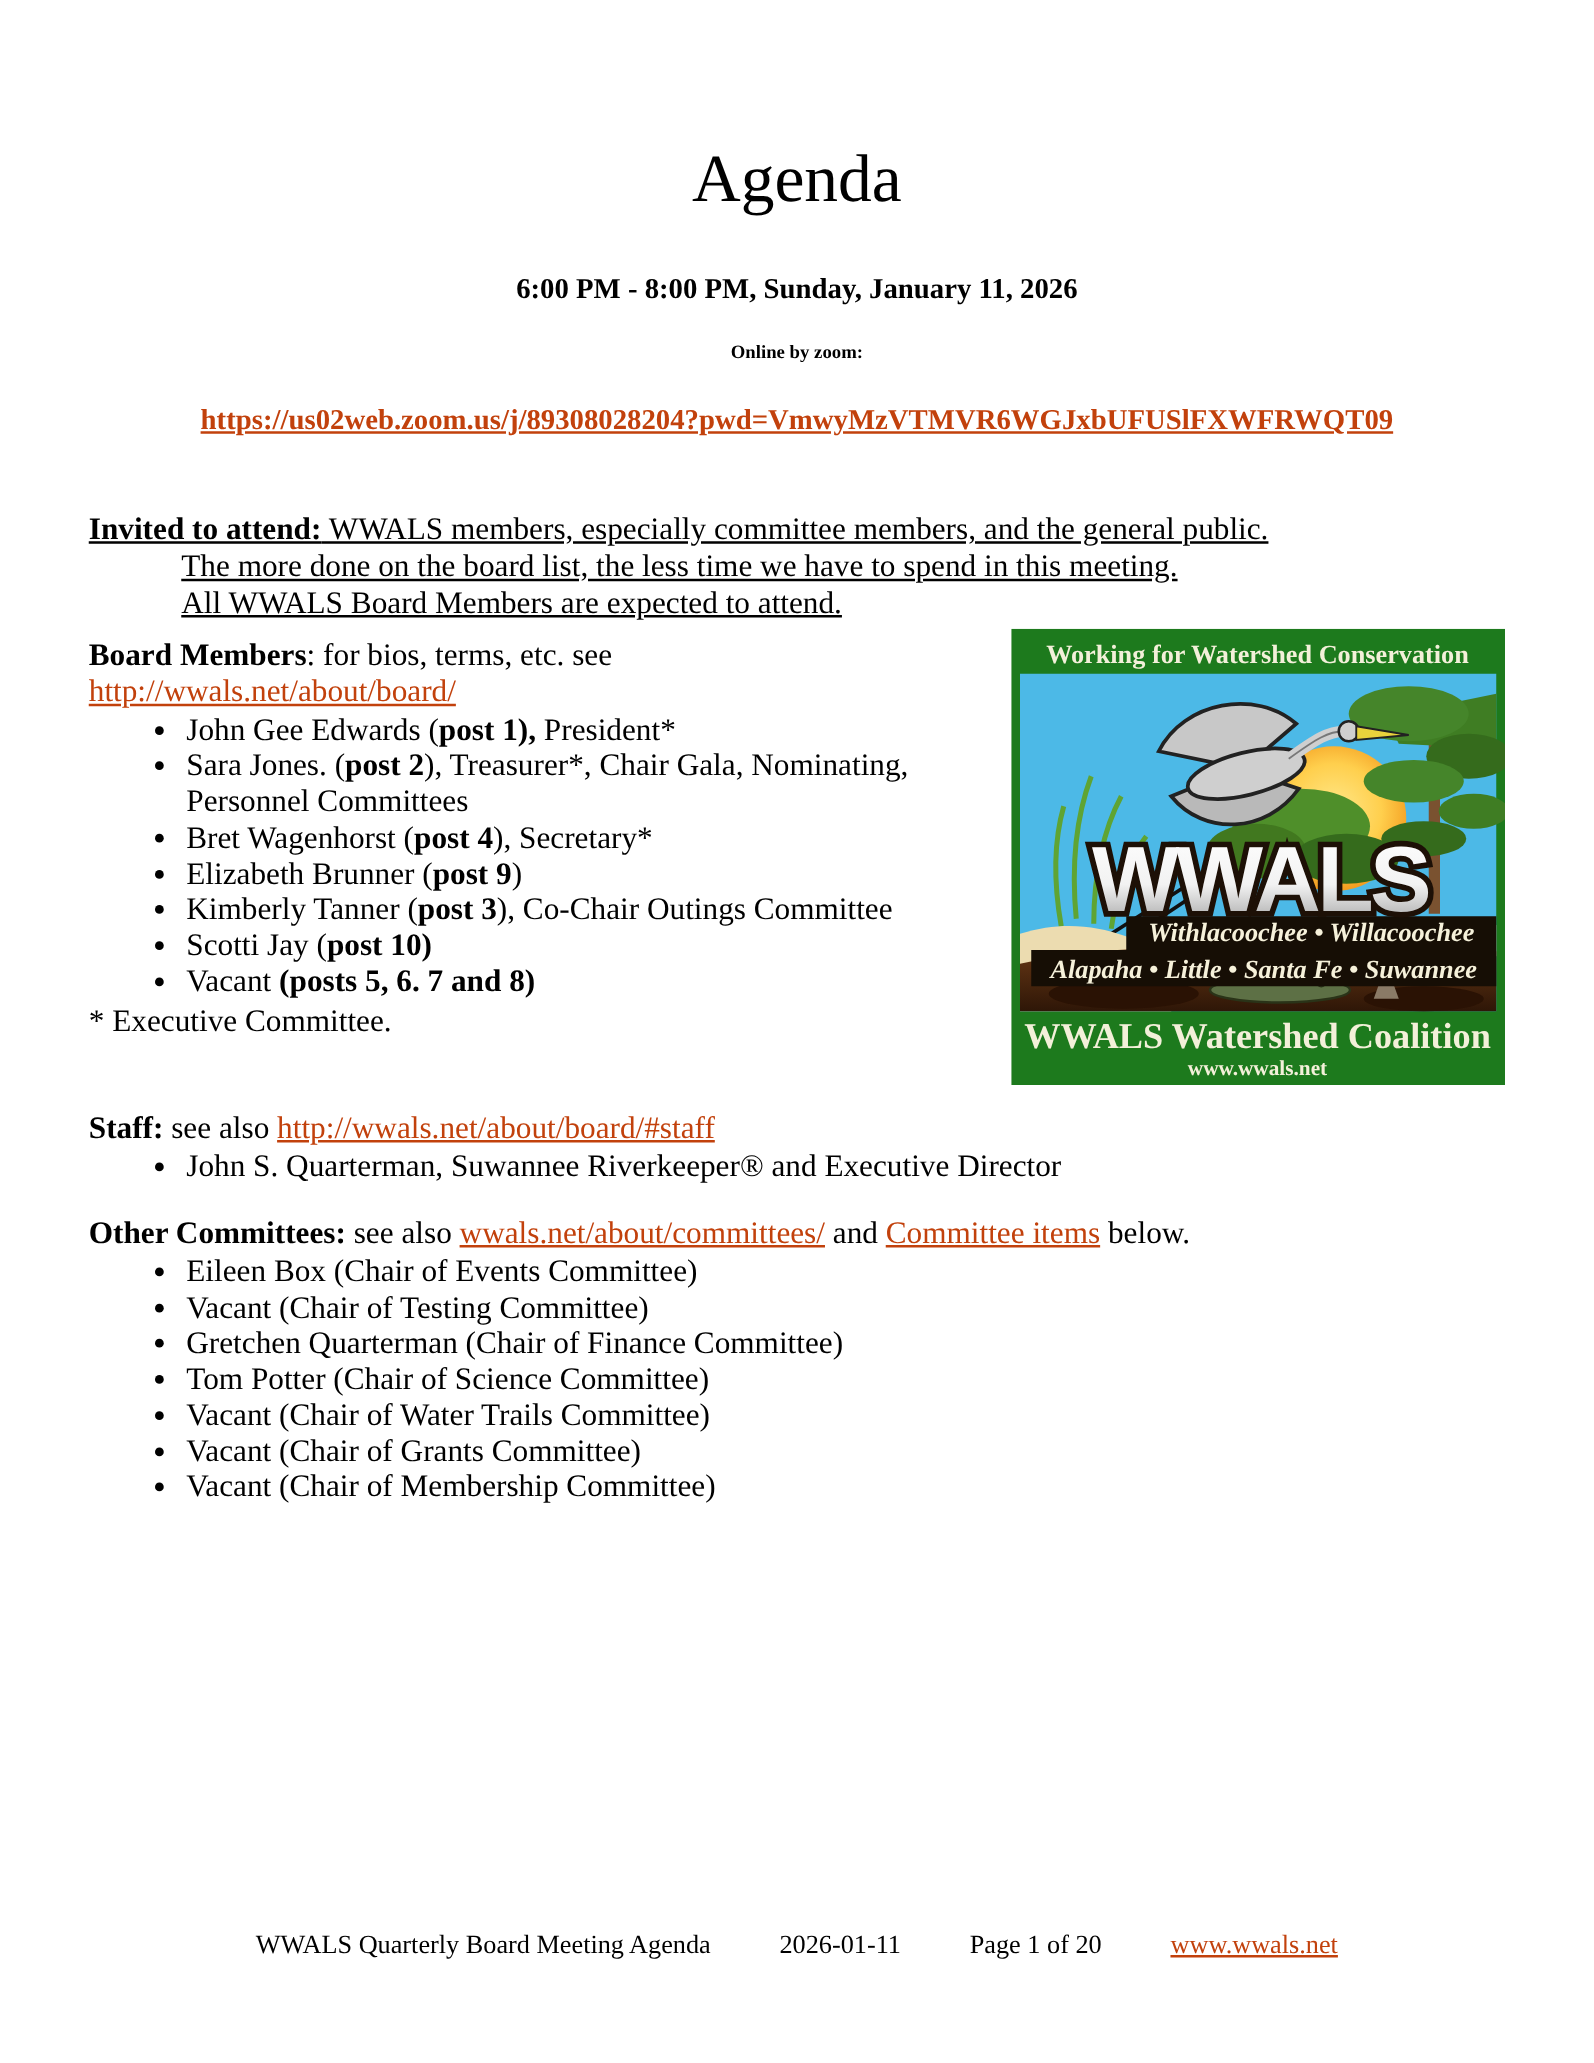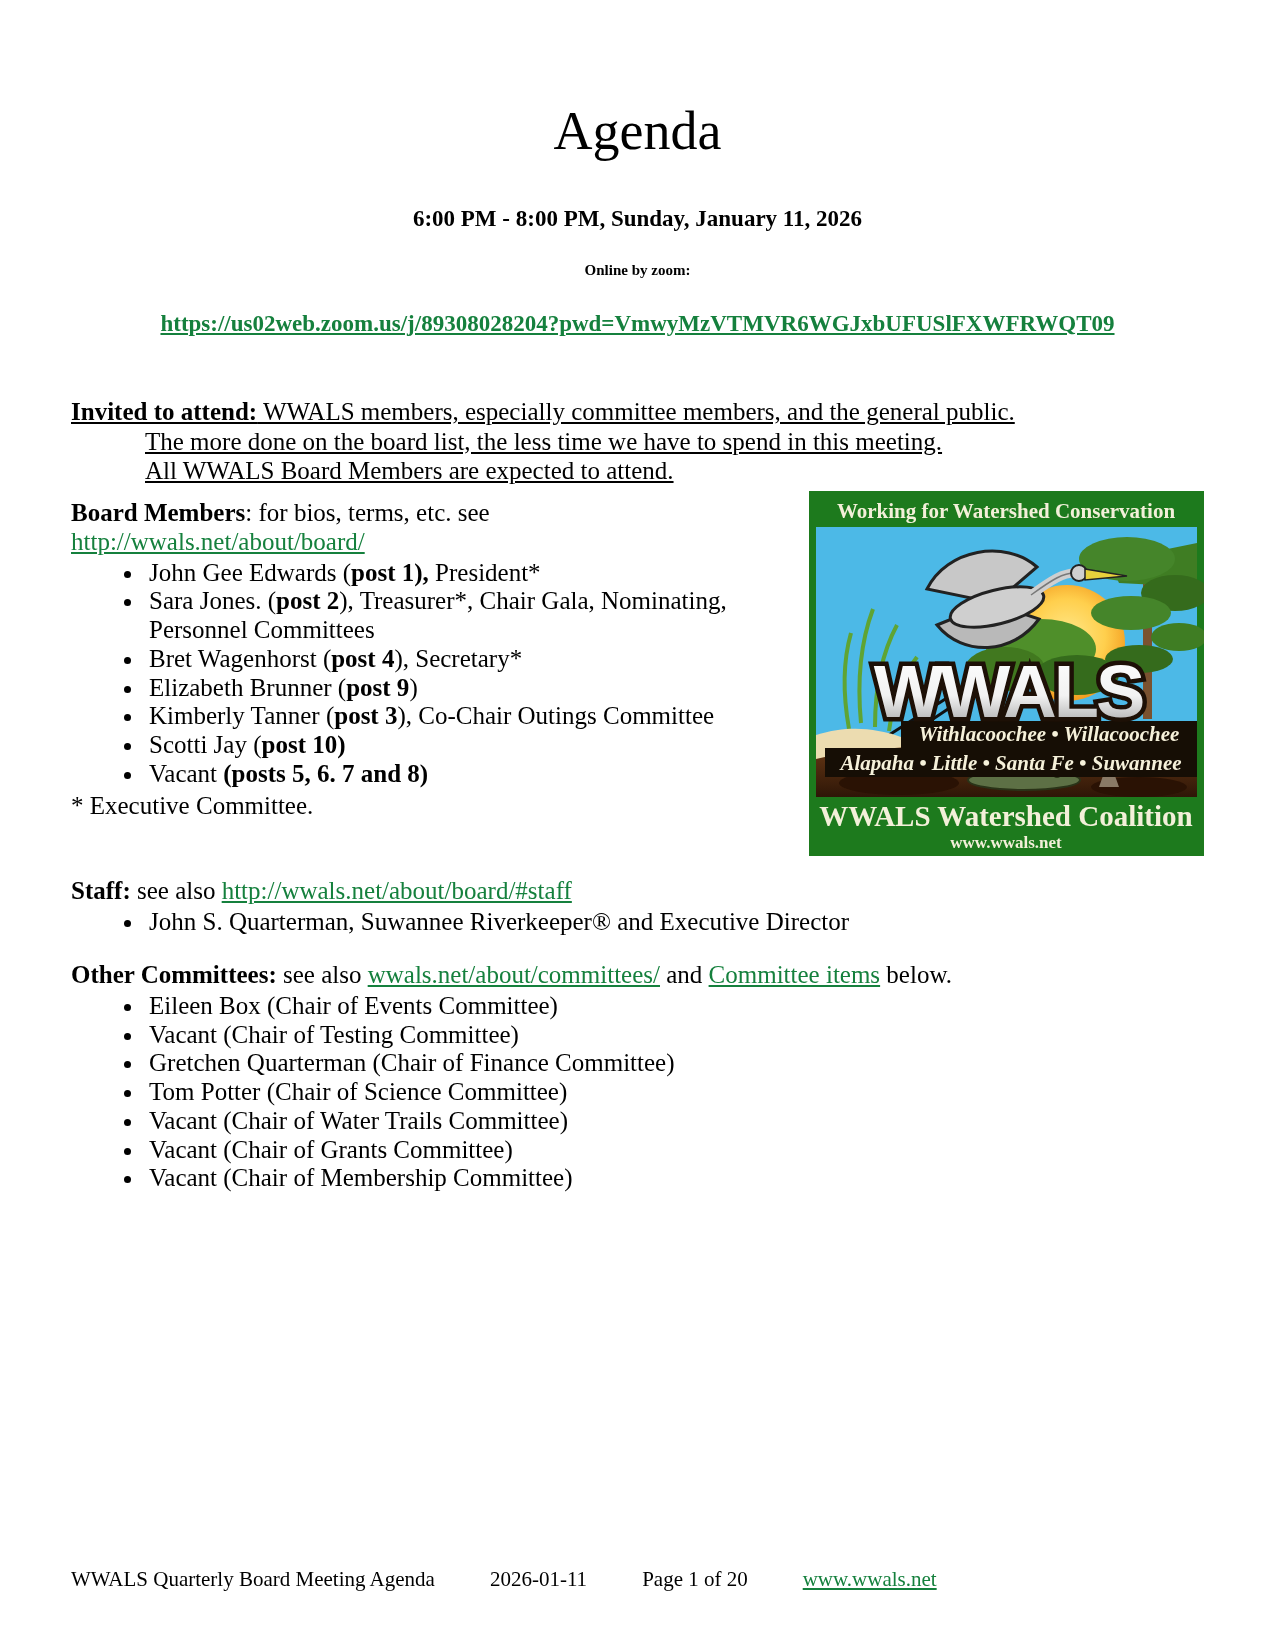--- a/index.html
+++ b/index.html
@@ -4,50 +4,51 @@
 <style>
   html,body { margin:0; padding:0; background:#ffffff; }
   .page {
     position:relative;
     width:1275px; height:1650px;
     margin:0 auto;
     background:#ffffff;
     font-family:"Liberation Serif", serif;
     color:#000000;
     box-sizing:border-box;
-    padding:0 71px;
+    padding:12px 71px;
     overflow:hidden;
   }
   .header { text-align:center; padding-top:100px; }
   .title { font-size:54px; font-weight:normal; margin:0; line-height:1.15; }
   .subtitle { font-size:42px; font-weight:normal; margin:22px 0 0 0; line-height:1.15; }
   .datetime { font-size:23px; font-weight:bold; margin-top:44px; }
   .online { font-size:15px; font-weight:bold; margin-top:30px; }
   .zoomlink { font-size:23px; font-weight:bold; margin-top:32px; }
-  a.link, .link { color:#15803d; text-decoration:underline; cursor:pointer;margin-top:24px; }
+  a.link, .link { color:#c2410c; text-decoration:underline; cursor:pointer; }
   .body-text { font-size:25px; line-height:1.18; }
   .invited { margin-top:60px;text-decoration:underline; }
   .indent { padding-left:74px; }
   .section-board { margin-top:12px; }
   ul.bullets { margin:2px 0 0 0; padding-left:74px; list-style-type:disc; }
   ul.bullets li { line-height:1.15; padding-left:4px; }
   .exec-note { margin-top:2px; }
   .section-staff { margin-top:56px; }
   .section-committees { margin-top:24px; }
   .logo-float {
     float:right;
     width:395px; height:365px;
     margin:5px 0 10px 24px;
     text-align:right;
   }
   .footer {
     position:absolute;
     left:71px; right:71px;
     top:1543px;
     display:flex;
+    justify-content:center;
     gap:55px;
     font-size:21px;
     align-items:baseline;
   }
   b { font-weight:bold; }
 </style>
 </head>
 <body>
 
 <div class="page">

